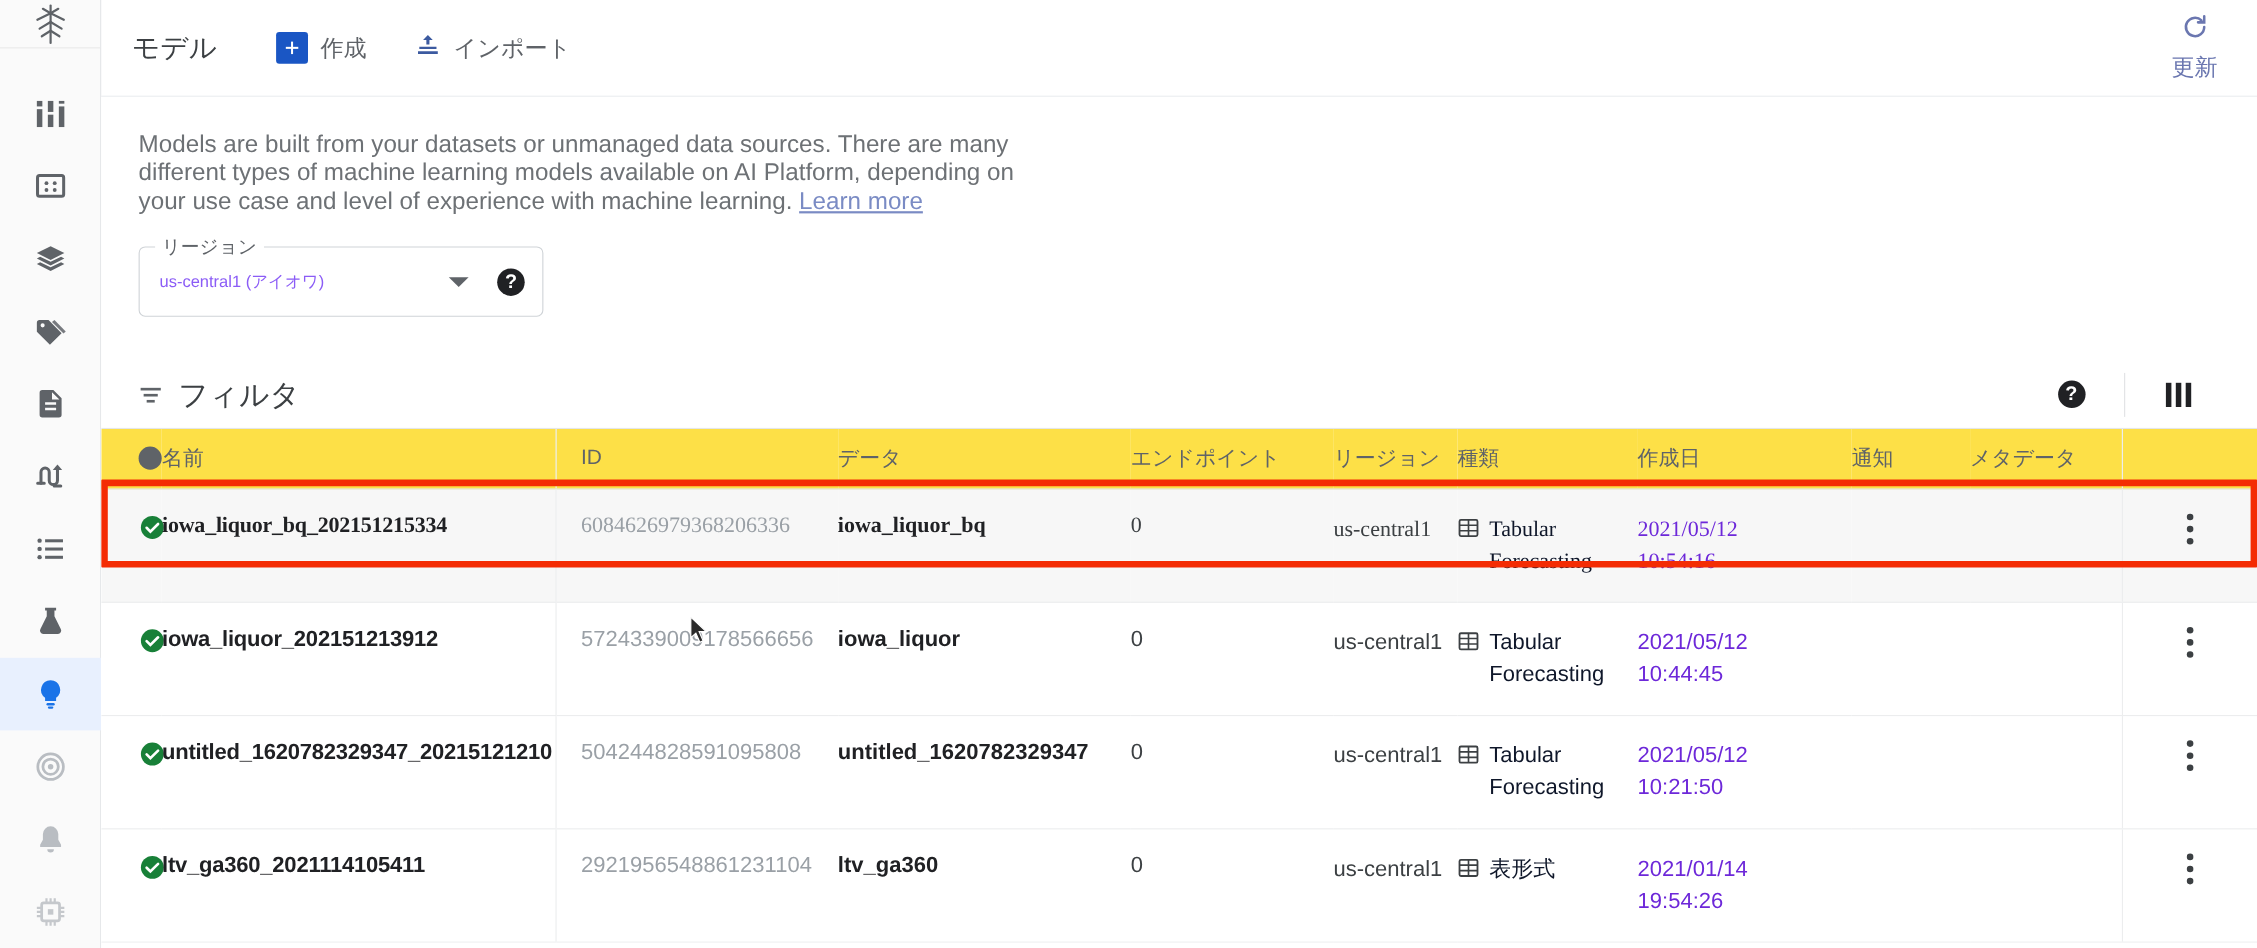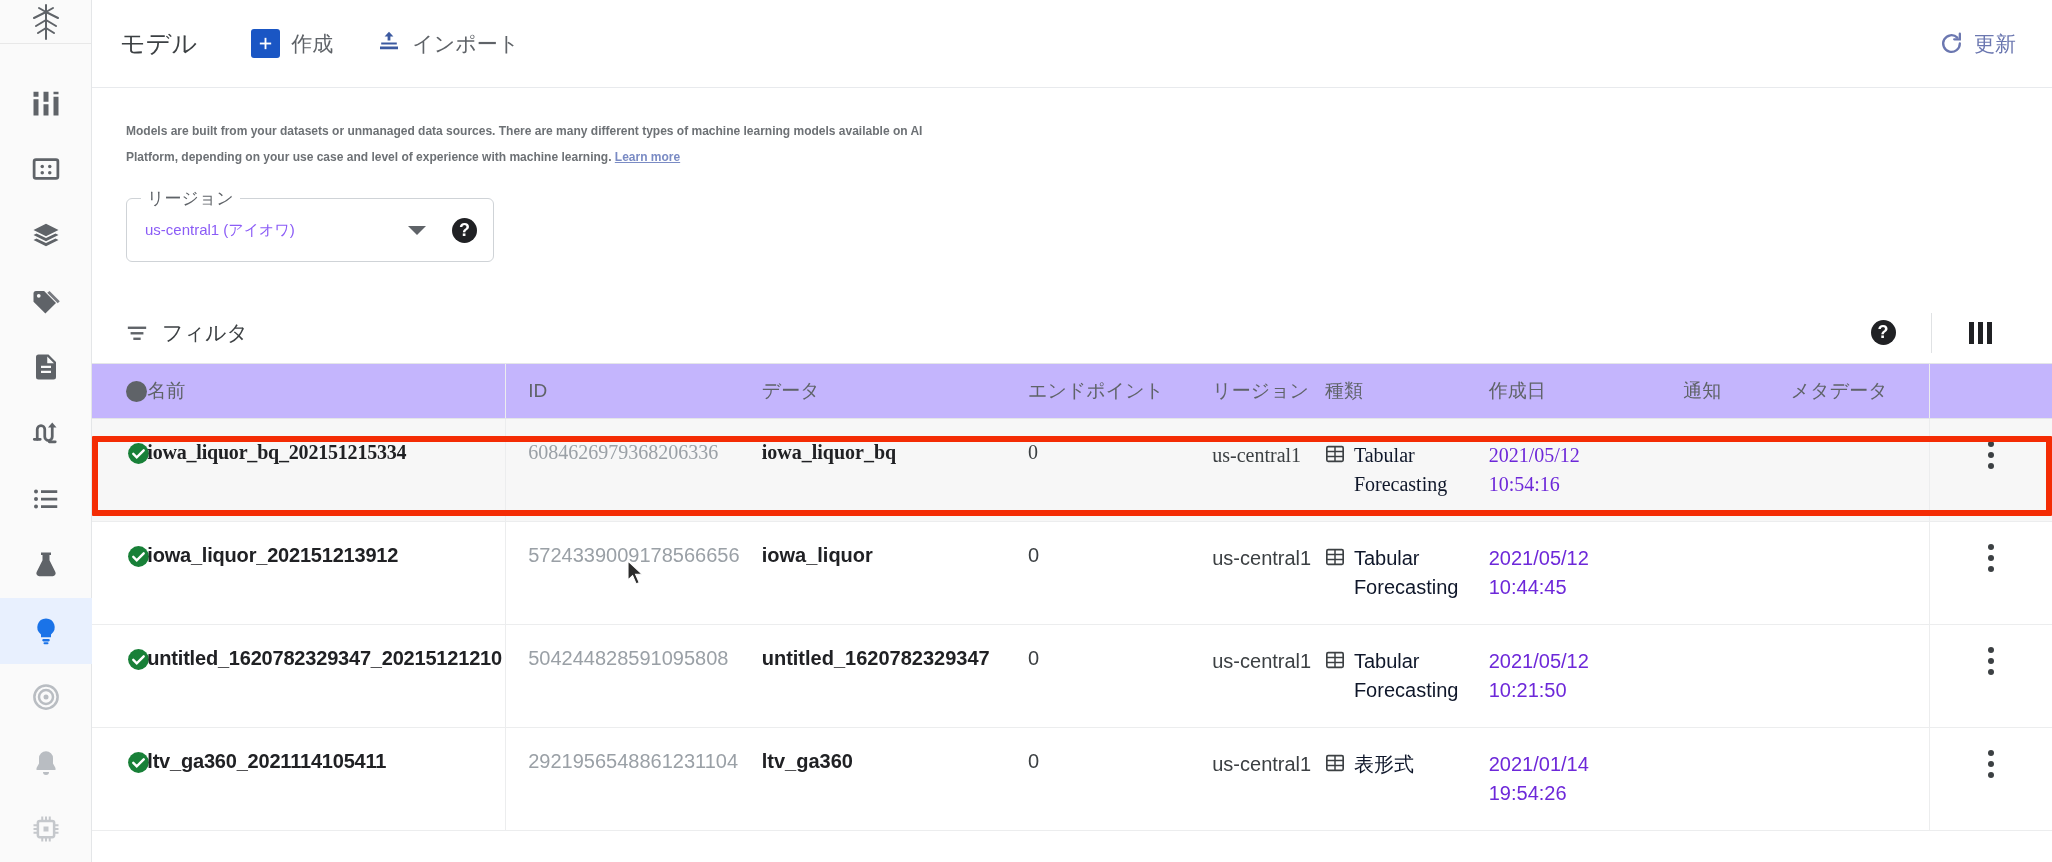--- a/index.html
+++ b/index.html
@@ -107,40 +107,40 @@
     background: #1a56c4;
     border-radius: 3px;
     display: flex; align-items: center; justify-content: center;
     flex: 0 0 29px;
   }
   .plus-box svg { fill: #fff; display: block; }
   .tb-spacer { flex: 1 1 auto; }
   .tb-refresh {
     display: flex; align-items: center; gap: 10px;
     font-size: 21px; color: #6b77b0;
-    cursor: pointer; white-space: nowrap;
+    cursor: pointer; white-space: nowrap; flex-direction: column;
   }
   .tb-refresh svg { stroke: #6b77b0; fill: none; display:block; }
 
   
   .body-wrap {
     flex: 1 1 auto;
     position: relative;
     overflow: hidden;
     padding: 0;
     background: #fff;
   }
 
   .desc {
     margin: 30px 0 0 34px;
-    font-size: 12px;
+    font-size: 22px;
     line-height: 26px;
     color: #6d7175;
     max-width: 830px;
-    font-weight: 700;
+    font-weight: 400;
   }
   .desc a {
     color: #7a8bc4;
     text-decoration: underline;
     cursor: pointer;
   }
 
   
   .region-field {
     position: relative;
@@ -194,21 +194,21 @@
   .filter-bar {
     margin: 40px 0 0 0;
     height: 62px;
     display: flex;
     align-items: center;
     padding: 0 24px 0 34px;
     border-bottom: 1px solid #e4e6e8;
   }
   .filter-left { display: flex; align-items: center; gap: 14px; }
   .filter-icon svg { fill: #5f6368; display: block; }
-  .filter-label { font-size: 21px; color: #3c4043; white-space: nowrap; }
+  .filter-label { font-size: 27px; color: #3c4043; white-space: nowrap; }
   .filter-placeholder {
     font-size: 20px; color: #9aa0a6;
     margin-left: 22px; white-space: nowrap;
     background: transparent; border: 0; outline: 0;
     width: 640px;
     font-family: inherit;
   }
   .filter-right {
     margin-left: auto;
     display: flex; align-items: center;
@@ -235,21 +235,21 @@
   table.models th {
     text-align: left;
     font-size: 19px;
     font-weight: 400;
     color: #5f6368;
     padding: 14px 4px 14px 0;
     height: 52px;
     vertical-align: middle;
     white-space: nowrap;
     border-bottom: 1px solid #e4e6e8;
-    background: #c4b5fd;
+    background: #fde047;
     margin-left: 33px;
   }
   table.models td {
     font-size: 20px;
     color: #3c4043;
     vertical-align: top;
     padding: 22px 0 22px 0;
     height: 78px;
     border-bottom: 1px solid #ecedee;
     background: #fff;

